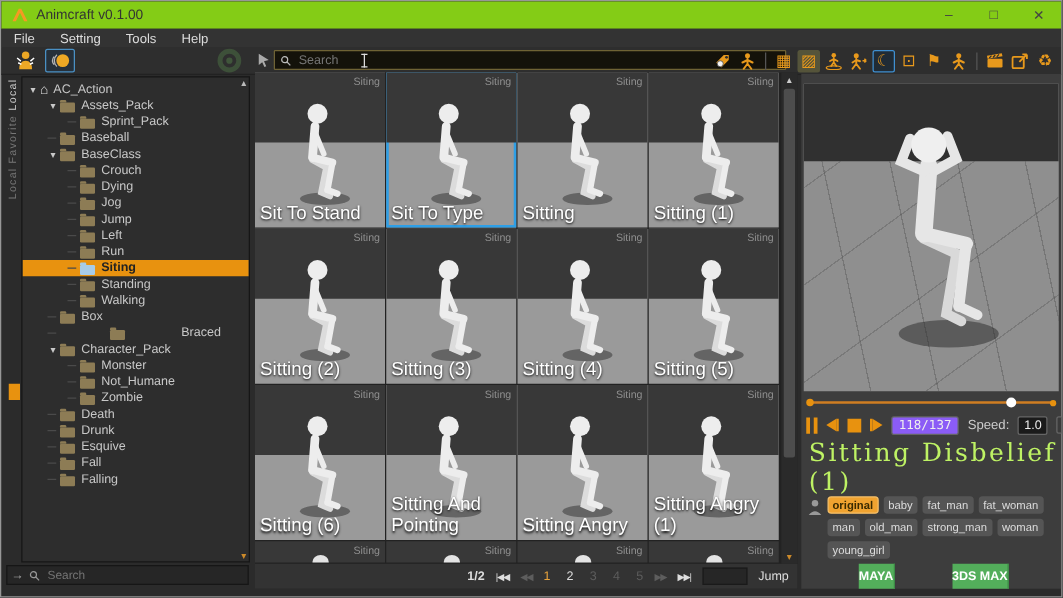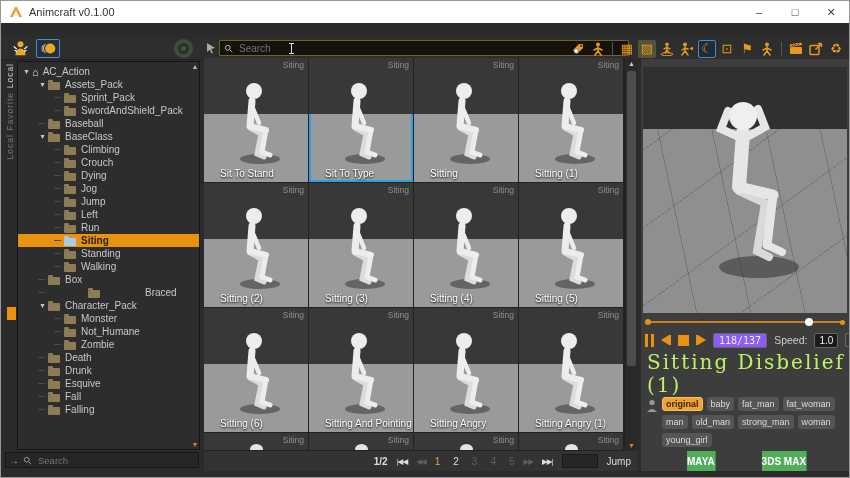--- a/index.html
+++ b/index.html
@@ -1,18 +1,18 @@
 <!DOCTYPE html>
 <html><head>
 <meta charset="utf-8">
 <style>
   html,body{margin:0;padding:0;background:#6b6b6b;font-family:"Liberation Sans",sans-serif;}
   .window{position:relative;width:850px;height:478px;background:#2b2b2b;border:1px solid #979797;box-sizing:border-box;overflow:hidden;}
   
-  .titlebar{position:absolute;left:0;top:0;width:100%;height:22px;background:#ffffff;display:flex;align-items:center;}
+  .titlebar{position:absolute;left:0;top:0;width:100%;height:22px;background:#84cc16;display:flex;align-items:center;}
   .logo{width:14px;height:12px;margin-left:8px;flex:none;}
   .title-text{font-size:11px;color:#333;margin-left:6px;}
   .win-controls{margin-left:auto;display:flex;height:100%;}
   .win-btn{width:36px;height:100%;display:flex;align-items:center;justify-content:center;font-size:11px;color:#444;}
   
   .menubar{position:absolute;left:0;top:22px;width:100%;height:15px;background:#333;display:flex;align-items:center;}
   .menu-item{padding:0 10px;font-size:10.5px;color:#ddd;}
   
   .toolbar{position:absolute;left:0;top:37px;width:100%;height:21px;background:#2e2e2e;border-bottom:1px solid #222;}
   .tb-left{position:absolute;left:7px;top:0;display:flex;gap:4px;align-items:center;height:21px;}
@@ -56,21 +56,21 @@
   .tree-search .go{color:#aaa;font-size:10px;margin-right:4px;}
   .tree-search svg{width:9px;height:9px;margin-right:4px;flex:none;}
   .tree-search input{flex:1;background:transparent;border:none;outline:none;color:#999;font-size:9.5px;font-family:"Liberation Sans",sans-serif;min-width:0;}
   
   .grid{position:absolute;left:203px;top:57px;width:434px;height:413px;background:#222;}
   .tiles{position:absolute;left:0;top:0;right:13px;bottom:20px;display:flex;flex-wrap:wrap;gap:1px;align-content:flex-start;overflow:hidden;}
   .tile{width:104px;height:124px;position:relative;background:#9a9a9a;overflow:hidden;}
   .tile .band{position:absolute;top:0;left:0;right:0;height:56px;background:#383838;}
   .tile svg.fig{position:absolute;left:17px;top:20px;width:70px;height:92px;}
   .tile .ttag{position:absolute;top:2px;right:4px;font-size:8.5px;color:#8f8f8f;}
-  .tile .tlabel{position:absolute;left:16px;bottom:3px;font-size:10px;color:#fff;text-shadow:0 1px 2px #000;}
+  .tile .tlabel{position:absolute;left:4px;bottom:3px;font-size:15px;color:#fff;text-shadow:0 1px 2px #000;}
   .tile.sel{outline:2px solid #2e9fe6;outline-offset:-2px;}
   .tile.partial{height:17px;background:#383838;}
   .tile.partial .phead{position:absolute;bottom:-5px;left:46px;width:13px;height:11px;border-radius:50%;background:#e4e4e4;}
   .vsb{position:absolute;right:0;top:0;width:13px;bottom:20px;background:#2a2a2a;}
   .vsb .up,.vsb .dn{position:absolute;left:0;width:100%;text-align:center;font-size:8px;color:#ccc;}
   .vsb .up{top:1px;}
   .vsb .dn{bottom:1px;color:#cc8a2a;}
   .vsb .thumb{position:absolute;left:2px;right:2px;top:13px;height:295px;background:#4d4d4d;border-radius:2px;}
   .pagebar{position:absolute;left:0;right:0;bottom:0;height:20px;background:#333;display:flex;align-items:center;justify-content:flex-end;gap:9px;padding-right:7px;font-size:10px;color:#ccc;box-sizing:border-box;}
   .pratio{color:#ddd;font-weight:bold;}
@@ -125,20 +125,26 @@
         <path d="M1 11 L6 1 L8 1 L13 11 L10.3 11 L7 4.2 L3.7 11 Z" fill="#f59a23"></path>
       </svg>
     <span class="title-text">Animcraft v0.1.00</span>
     <div class="win-controls">
       <span class="win-btn">–</span>
       <span class="win-btn">□</span>
       <span class="win-btn">✕</span>
     </div>
   </div>
 
+  <div class="menubar">
+      <span class="menu-item">File</span>
+      <span class="menu-item">Setting</span>
+      <span class="menu-item">Tools</span>
+      <span class="menu-item">Help</span>
+    </div>
 
   <div class="toolbar">
     <div class="tb-left">
         <span class="app-btn">
           <svg viewBox="0 0 20 20">
             <circle cx="10" cy="5" r="3.5" fill="#eda825"></circle>
             <path d="M4 18 Q4 10 10 10 Q16 10 16 18 Z" fill="#eda825"></path>
             <path d="M2 7.5l3.5 3M18 7.5l-3.5 3M3 12l3 1.5M17 12l-3 1.5" stroke="#fff" stroke-width="1.4"></path>
           </svg>
         </span>
@@ -237,39 +243,29 @@
       <div class="trow" style="padding-left: 20px;">
         <span class="arrow">▾</span>
         <span class="ficon"></span>
         <span class="tlab">Assets_Pack</span>
       </div>
       <div class="trow" style="padding-left: 36px;">
         <span class="conn"></span>
         <span class="ficon"></span>
         <span class="tlab">Sprint_Pack</span>
       </div>
-      <div class="trow" style="padding-left: 36px;">
-        <span class="conn"></span>
-        <span class="ficon"></span>
-        <span class="tlab">SwordAndShield_Pack</span>
-      </div>
       <div class="trow" style="padding-left: 20px;">
         <span class="conn"></span>
         <span class="ficon"></span>
         <span class="tlab">Baseball</span>
       </div>
       <div class="trow" style="padding-left: 20px;">
         <span class="arrow">▾</span>
         <span class="ficon"></span>
         <span class="tlab">BaseClass</span>
-      </div>
-      <div class="trow" style="padding-left: 36px;">
-        <span class="conn"></span>
-        <span class="ficon"></span>
-        <span class="tlab">Climbing</span>
       </div>
       <div class="trow" style="padding-left: 36px;">
         <span class="conn"></span>
         <span class="ficon"></span>
         <span class="tlab">Crouch</span>
       </div>
       <div class="trow" style="padding-left: 36px;">
         <span class="conn"></span>
         <span class="ficon"></span>
         <span class="tlab">Dying</span>

